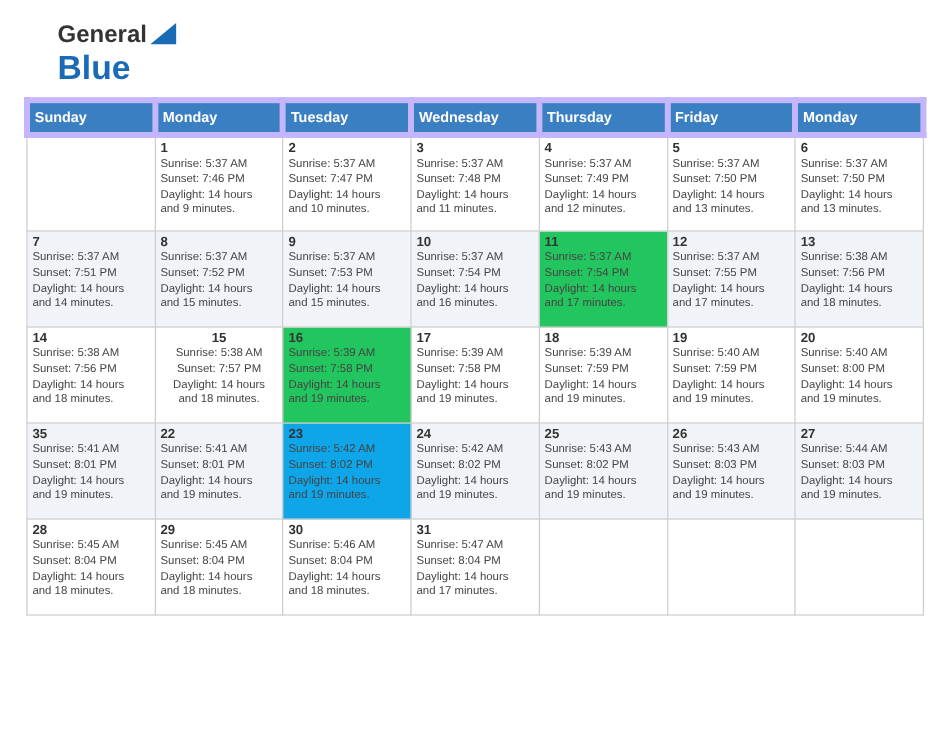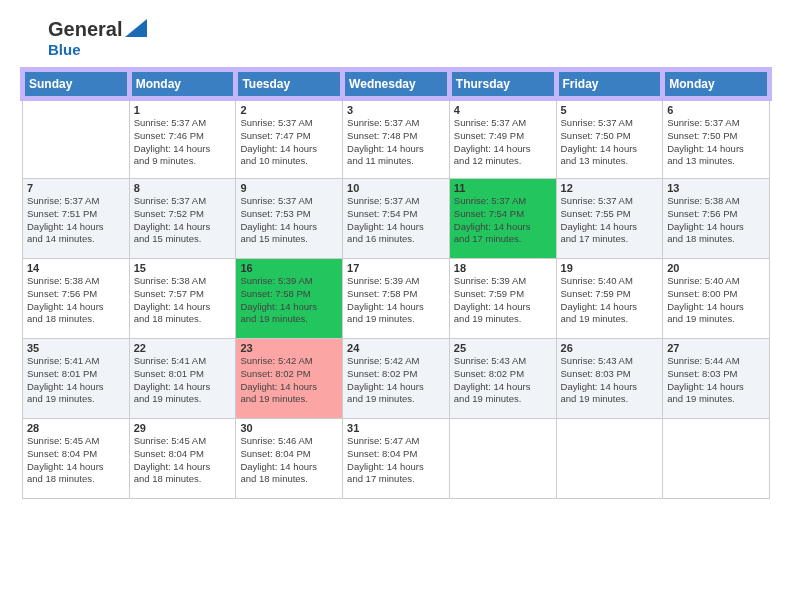--- a/index.html
+++ b/index.html
@@ -94,21 +94,21 @@
 <div class="page">
   <div class="header">
     <div class="logo">
       <div class="logo-row">
         <span style="font-size:20px;font-weight:bold;color:#333;">General</span>
         <svg width="22" height="18" viewBox="0 0 22 18" style="margin-left:1px;margin-top:-4px;">
           <polygon points="0,18 22,0 22,18" fill="#1a6bb5"></polygon>
         </svg>
       </div>
       <div>
-        <span style="font-size:15px;font-weight:bold;color:#1a6bb5;">Blue</span>
+        <span style="font-size:28px;font-weight:bold;color:#1a6bb5;">Blue</span>
       </div>
     </div>
     <div class="title-area">
       <div class="month-title"></div>
       <div class="location"></div>
     </div>
   </div>
 
   <table class="calendar">
     <thead>
@@ -220,21 +220,21 @@
           </td>
         </tr>
         <tr>
           <td style="background: rgb(255, 255, 255);">
             <div class="day-num">14</div>
             <div class="day-info" style="white-space: pre-line;">Sunrise: 5:38 AM
 Sunset: 7:56 PM
 Daylight: 14 hours
 and 18 minutes.</div>
           </td>
-          <td style="background: rgb(255, 255, 255);">
+          <td style="background: rgb(255, 255, 255); text-align: center;">
             <div class="day-num">15</div>
             <div class="day-info" style="white-space: pre-line;">Sunrise: 5:38 AM
 Sunset: 7:57 PM
 Daylight: 14 hours
 and 18 minutes.</div>
           </td>
           <td style="background: #22c55e;">
             <div class="day-num">16</div>
             <div class="day-info" style="white-space: pre-line;">Sunrise: 5:39 AM
 Sunset: 7:58 PM
@@ -278,21 +278,21 @@
 Daylight: 14 hours
 and 19 minutes.</div>
           </td>
           <td style="background: rgb(240, 244, 248);">
             <div class="day-num">22</div>
             <div class="day-info" style="white-space: pre-line;">Sunrise: 5:41 AM
 Sunset: 8:01 PM
 Daylight: 14 hours
 and 19 minutes.</div>
           </td>
-          <td style="background: #fca5a5; margin-top: 11px;">
+          <td style="background: #0ea5e9; margin-top: 11px;">
             <div class="day-num">23</div>
             <div class="day-info" style="white-space: pre-line;">Sunrise: 5:42 AM
 Sunset: 8:02 PM
 Daylight: 14 hours
 and 19 minutes.</div>
           </td>
           <td style="background: rgb(240, 244, 248);">
             <div class="day-num">24</div>
             <div class="day-info" style="white-space: pre-line;">Sunrise: 5:42 AM
 Sunset: 8:02 PM

